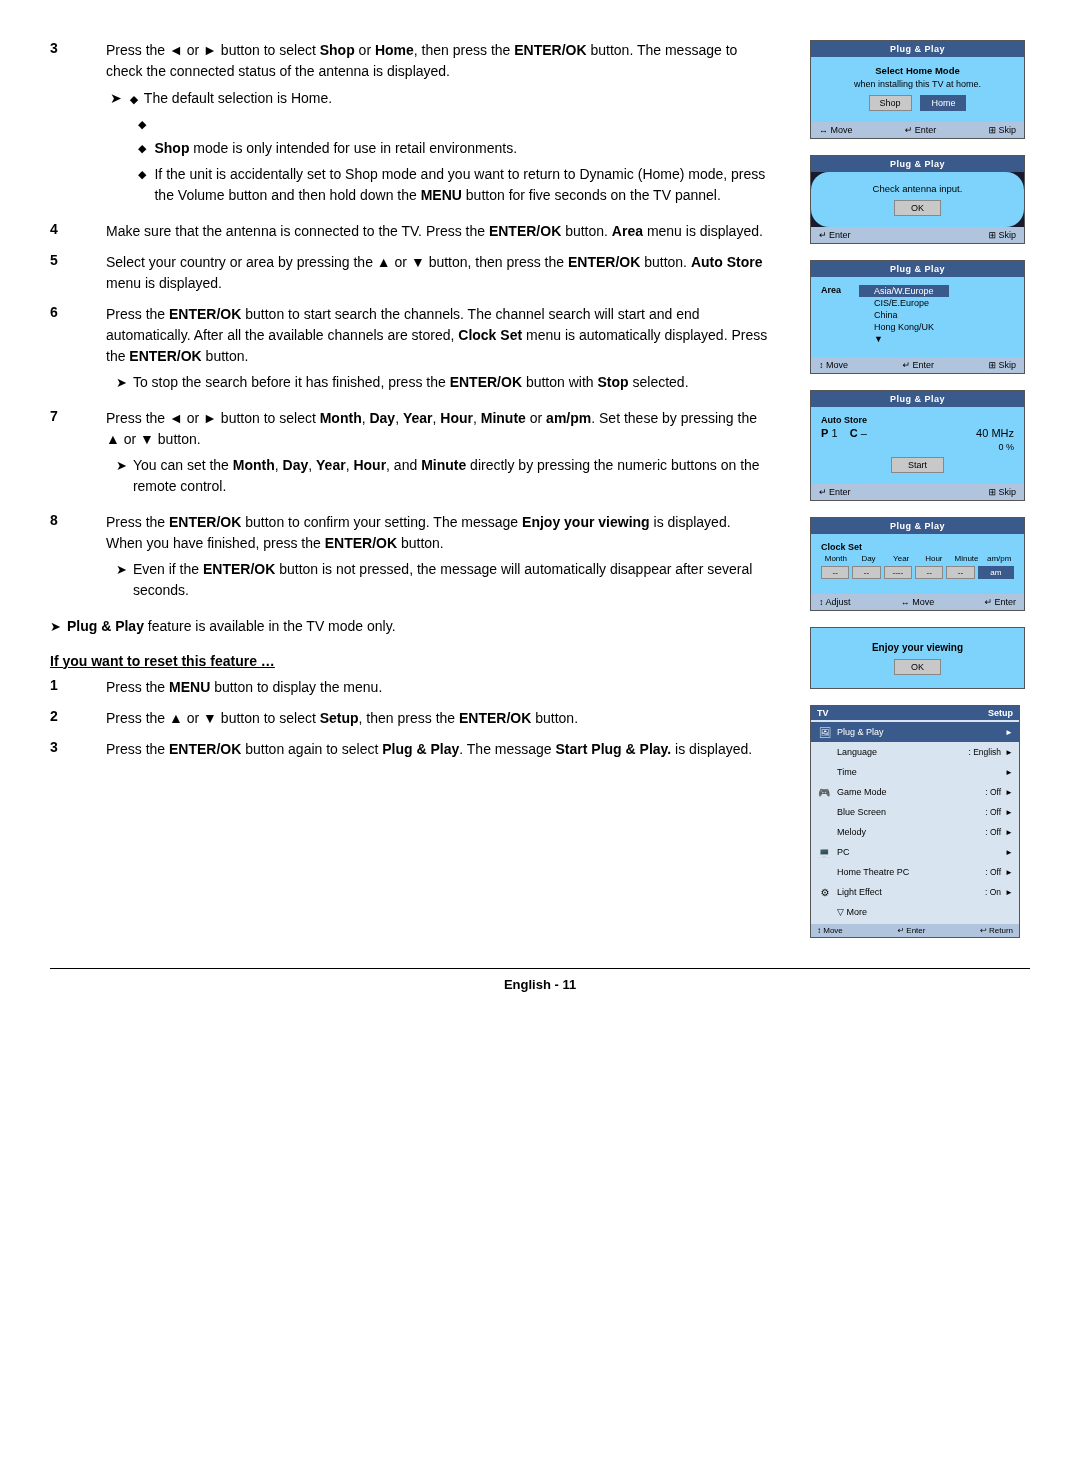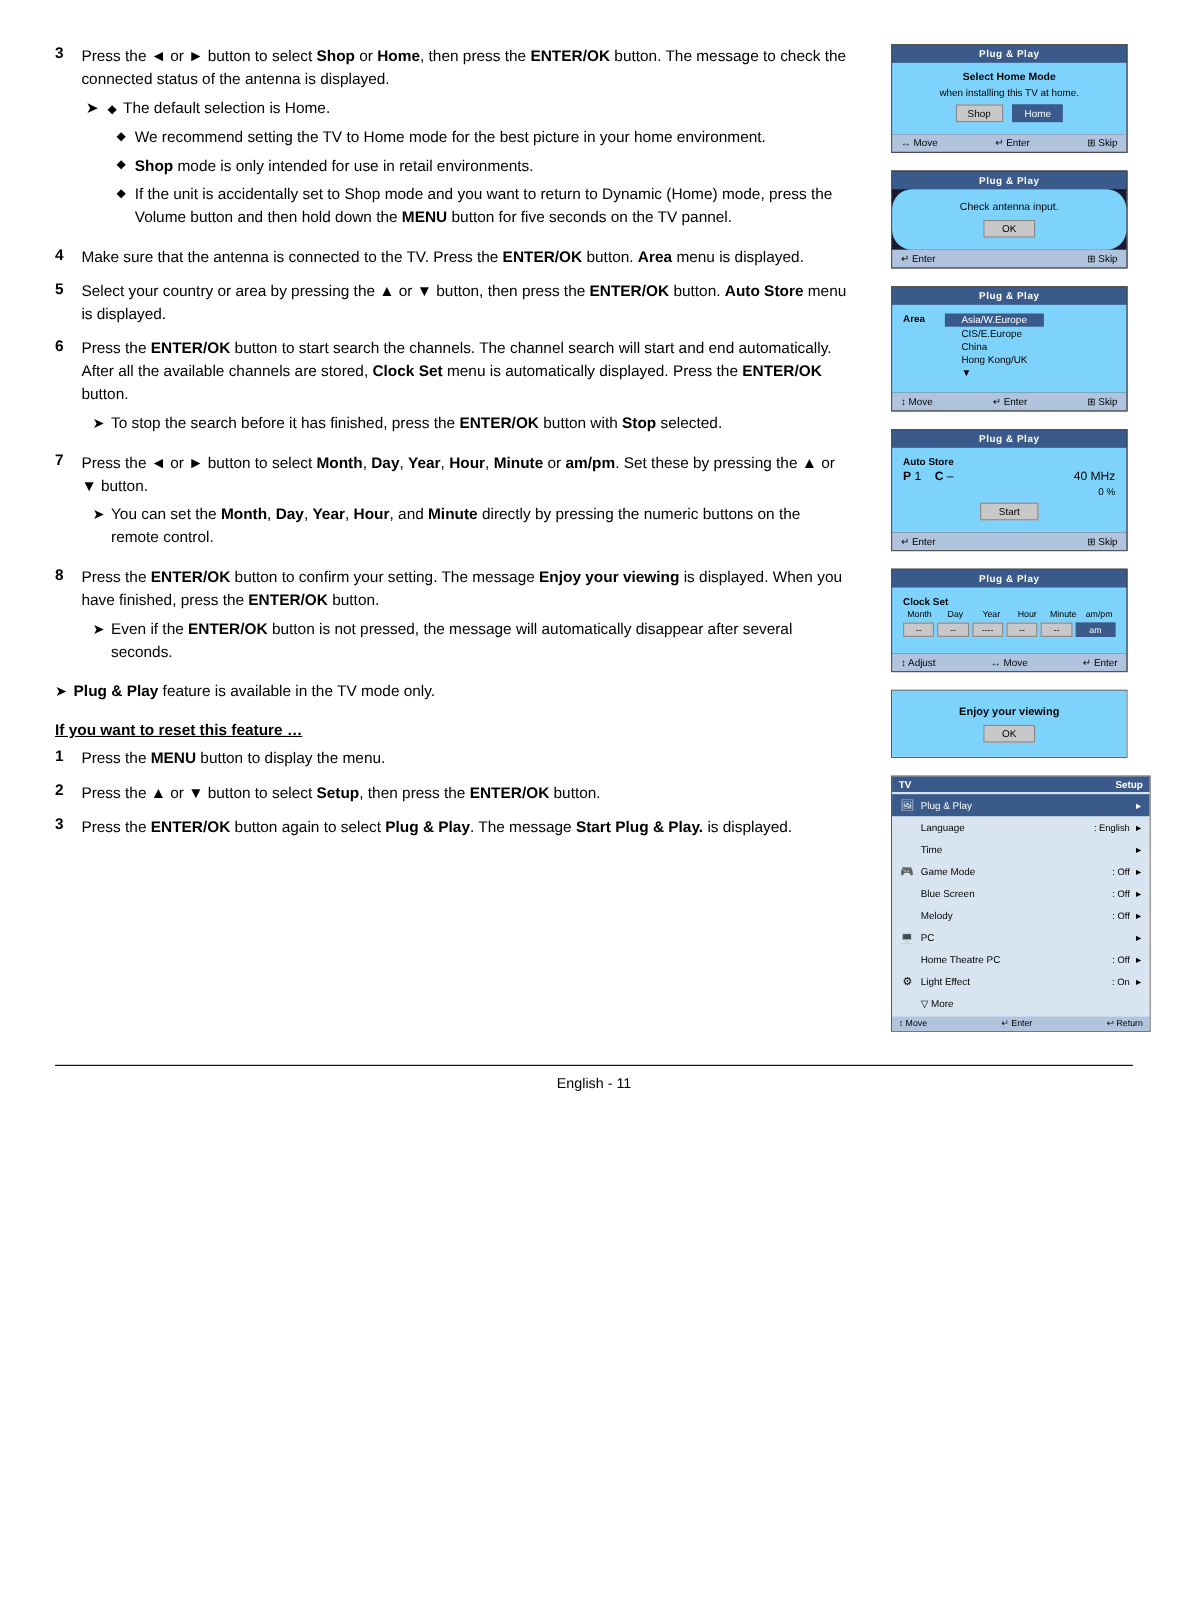--- a/index.html
+++ b/index.html
@@ -35,20 +35,21 @@
       margin-bottom: 10px;
       align-items: flex-start;
     }
     .step-number {
       font-weight: bold;
       min-width: 16px;
     }
     .step-content {
       flex: 1;
       line-height: 1.5;
+      margin-left: 32px;
     }
     .step-content b, .step-content strong {
       font-weight: bold;
     }
 
     
     .sub-bullets {
       margin-top: 6px;
       padding-left: 4px;
     }
@@ -101,21 +102,21 @@
       gap: 6px;
       margin-top: 10px;
       margin-bottom: 10px;
       line-height: 1.5;
     }
 
     
     .page-footer {
       text-align: center;
       margin-top: 30px;
-      font-weight: normal;
+      font-weight: bold;
       font-size: 13px;
       border-top: 1px solid #000;
       padding-top: 8px;
     }
 
     
     .tv-panel {
       border: 1.5px solid #555;
       background: #1a1a2e;
       color: #fff;
@@ -262,21 +263,21 @@
       color: #fff;
       border: 1px solid #3a5a8c;
       text-align: center;
       font-size: 8px;
       padding: 1px 4px;
     }
 
     
     .setup-panel {
       border: 1.5px solid #555;
-      width: 236px;
+      width: 210px;
       font-size: 9px;
     }
     .setup-header-row {
       display: flex;
       background: #3a5a8c;
       color: #fff;
       justify-content: space-between;
       padding: 2px 6px;
       font-size: 9px;
       font-weight: bold;
@@ -357,21 +358,20 @@
         Press the ◄ or ► button to select <b>Shop</b> or <b>Home</b>, then press the <b>ENTER/OK</b> button. The message to check the connected status of the antenna is displayed.
         <div class="sub-bullets">
           <div class="sub-bullet">
             <span class="bullet-arrow">➤</span>
             <span>
               <span class="diamond">◆</span> The default selection is Home.
             </span>
           </div>
           <div class="sub-bullet indent-2">
             <span class="diamond">◆</span>
-            <span>We recommend setting the TV to Home mode for the best picture in your home environment.</span>
           </div>
           <div class="sub-bullet indent-2">
             <span class="diamond">◆</span>
             <span><b>Shop</b> mode is only intended for use in retail environments.</span>
           </div>
           <div class="sub-bullet indent-2">
             <span class="diamond">◆</span>
             <span>If the unit is accidentally set to Shop mode and you want to return to Dynamic (Home) mode, press the Volume button and then hold down the <b>MENU</b> button for five seconds on the TV pannel.</span>
           </div>
         </div>

